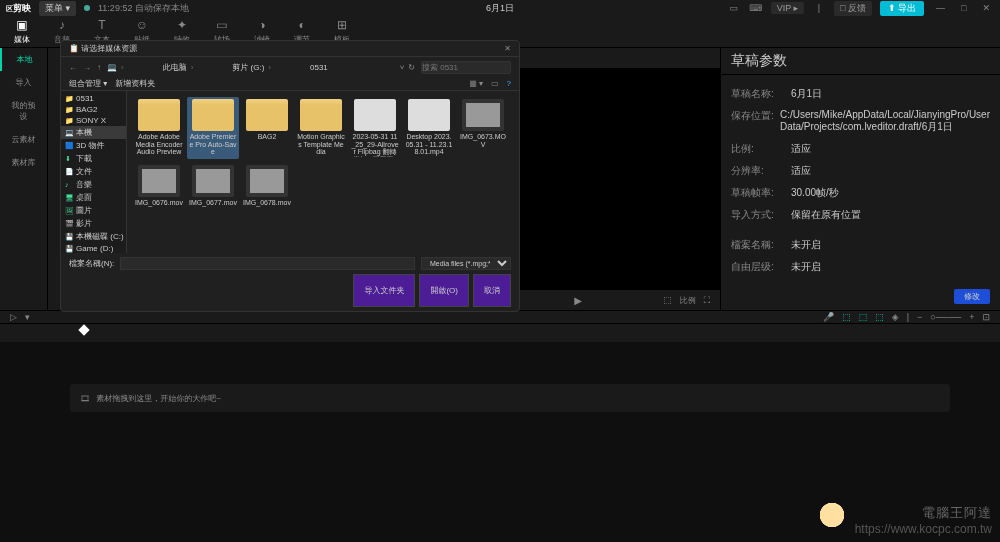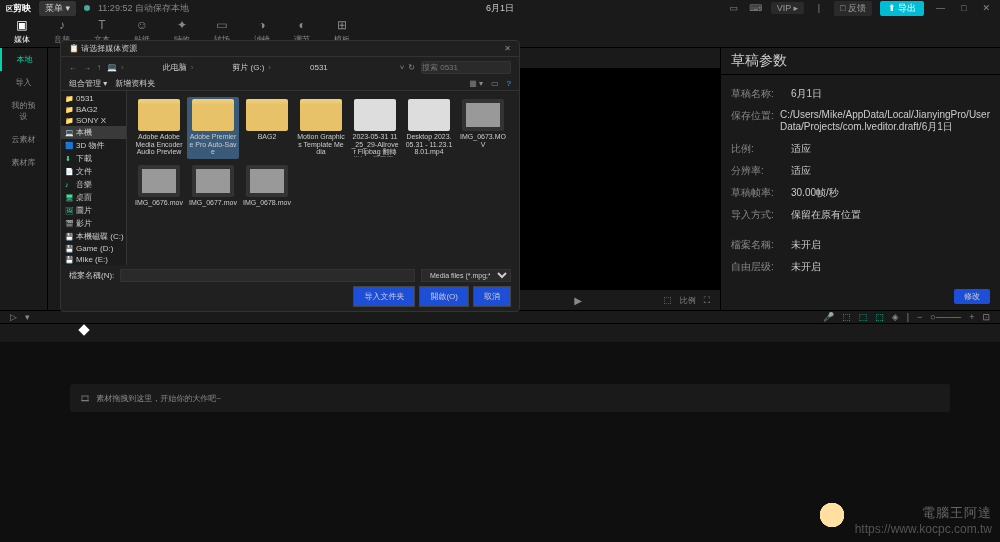--- a/index.html
+++ b/index.html
@@ -89,21 +89,21 @@
 .fd-thumb.folder { background: linear-gradient(to bottom, #f0d080 0%, #e8c268 20%); }
 .fd-thumb.img { background: #ddd; }
 .fd-thumb.vid { background: #333; position: relative; overflow: hidden; }
 .fd-thumb.vid::after { content: ''; position: absolute; inset: 4px; background: #999; }
 .fd-fname { font-size: 7px; color: #ccc; text-align: center; line-height: 1.1; word-break: break-all; max-height: 24px; overflow: hidden; }
 .fd-footer { padding: 4px 8px; display: flex; flex-direction: column; gap: 4px; }
 .fd-footer .fn-row { display: flex; align-items: center; gap: 6px; font-size: 8px; }
 .fd-footer .fn-input { flex: 1; background: #2a2a2a; border: 1px solid #333; padding: 1px 4px; color: #ccc; font-size: 8px; }
 .fd-footer .fn-select { width: 90px; background: #2a2a2a; border: 1px solid #333; padding: 1px 4px; color: #ccc; font-size: 7px; }
 .fd-footer .btn-row { display: flex; justify-content: flex-end; gap: 4px; }
-.fd-footer .fd-btn { background: #1d4ed8; border: 1px solid #444; padding: 4px 10px; color: #ccc; font-size: 8px; }
+.fd-footer .fd-btn { background: #4c1d95; border: 1px solid #444; padding: 10px 10px; color: #ccc; font-size: 8px; }
 
 
 .watermark { position: absolute; right: 8px; bottom: 6px; color: #555; font-size: 10px; display: flex; flex-direction: column; align-items: flex-end; }
 .watermark .wm-title { font-size: 13px; color: #666; letter-spacing: 1px; }
 .watermark .wm-url { font-size: 12px; color: #555; }
 .watermark .wm-face { width: 34px; height: 34px; background: radial-gradient(circle, #ffe0a0 50%, transparent 52%); border-radius: 50%; position: absolute; left: -40px; bottom: 4px; }
 </style>
 </head>
 <body>
 

